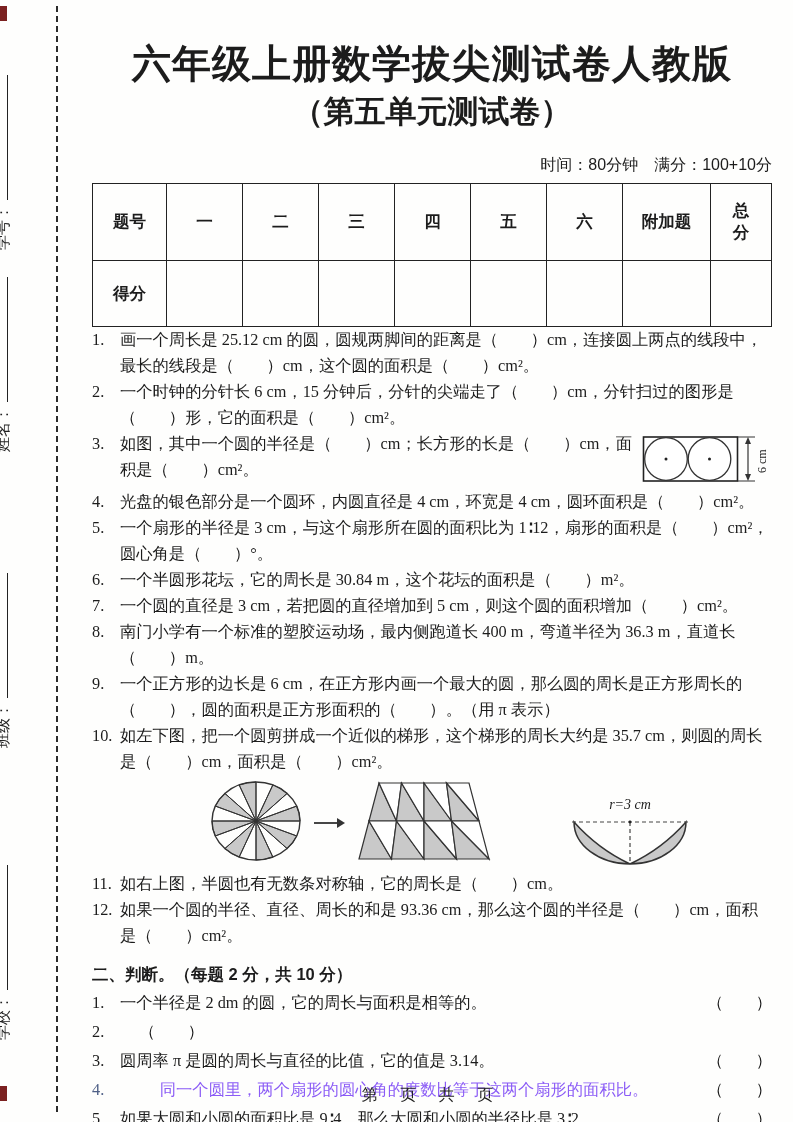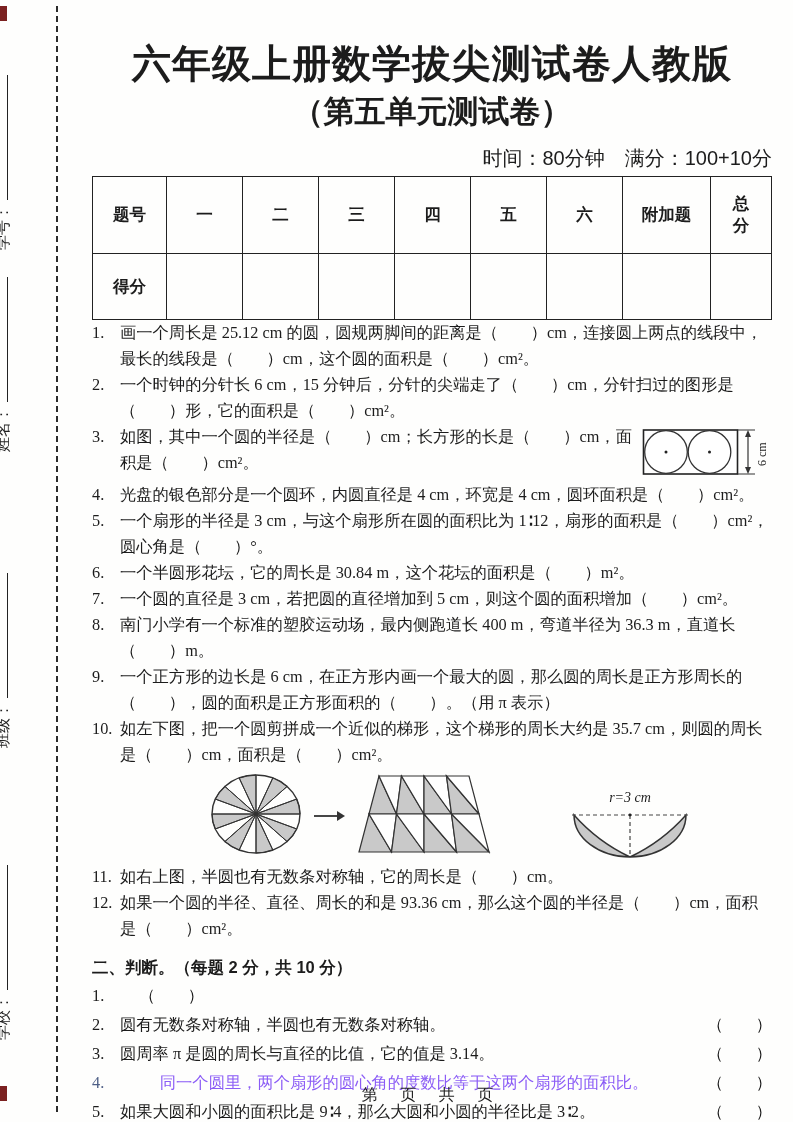--- a/index.html
+++ b/index.html
@@ -21,22 +21,22 @@
               font-family:"Liberation Sans",sans-serif;font-size:15px;color:#222;}
   .sf1{top:228px;} .sf2{top:430px;} .sf3{top:726px;} .sf4{top:1018px;}
   .fld-line{flex:1;border-bottom:1.5px solid #222;height:1px;margin-bottom:5px;}
 
   .main{position:absolute;left:92px;top:0;width:680px;}
 
   .title{margin-top:40px;text-align:center;font-family:"Liberation Sans",sans-serif;
          font-weight:bold;font-size:39px;letter-spacing:1px;line-height:48px;}
   .subtitle{margin-top:4px;text-align:center;font-family:"Liberation Sans",sans-serif;
             font-weight:bold;font-size:31px;line-height:40px;}
-  .info{margin-top:16px;text-align:right;font-family:"Liberation Sans",sans-serif;
-        font-size:20px;line-height:20px;}
+  .info{margin-top:23px;text-align:right;font-family:"Liberation Sans",sans-serif;
+        font-size:16px;line-height:20px;}
 
   table.score{width:100%;border-collapse:collapse;margin-top:8px;table-layout:fixed;
               font-family:"Liberation Sans",sans-serif;}
   table.score th,table.score td{border:1.8px solid #222;height:33px;text-align:center;
               font-size:16.5px;font-weight:bold;padding:16px;}
 
   .sec-heading{margin:13px 0 3px;font-family:"Liberation Sans",sans-serif;
                font-weight:bold;font-size:16.5px;line-height:25px;}
 
   .q{display:flex;font-size:16.3px;line-height:26px;margin:0;}
@@ -248,25 +248,25 @@
     </div>
     <div class="q">
       <span class="q-num">12.</span>
       <span class="q-text">如果一个圆的半径、直径、周长的和是 93.36 cm，那么这个圆的半径是（　　）cm，面积是（　　）cm²。</span>
     </div>
 
     <div class="sec-heading">二、判断。（每题 2 分，共 10 分）</div>
 
     <div class="q judge">
       <span class="q-num">1.</span>
+      <span class="q-text">一个半径是 2 dm 的圆，它的周长与面积是相等的。</span>
       <span class="bracket">（　　）</span>
     </div>
     <div class="q judge">
       <span class="q-num">2.</span>
-      <span class="q-text">圆有无数条对称轴，半圆也有无数条对称轴。</span>
       <span class="bracket">（　　）</span>
     </div>
     <div class="q judge">
       <span class="q-num">3.</span>
       <span class="q-text">圆周率 π 是圆的周长与直径的比值，它的值是 3.14。</span>
       <span class="bracket">（　　）</span>
     </div>
     <div class="q judge">
       <span class="q-num" style="color: rgb(78, 95, 134);">4.</span>
       <span class="q-text" style="color: #8b5cf6; text-align: center;">同一个圆里，两个扇形的圆心角的度数比等于这两个扇形的面积比。</span>

